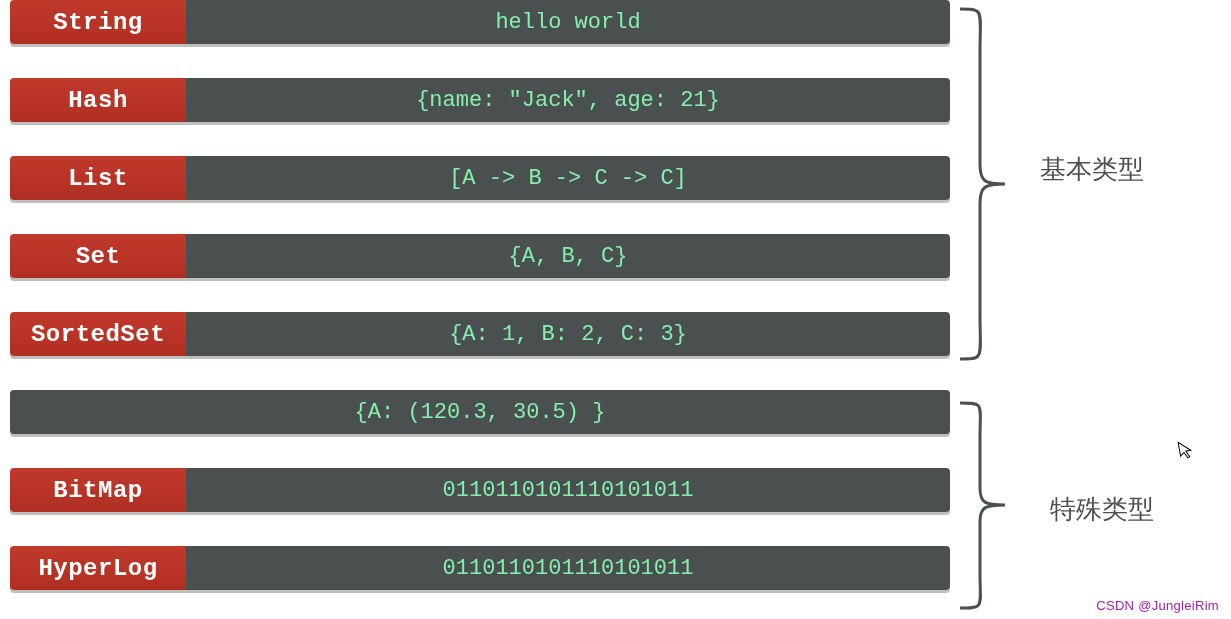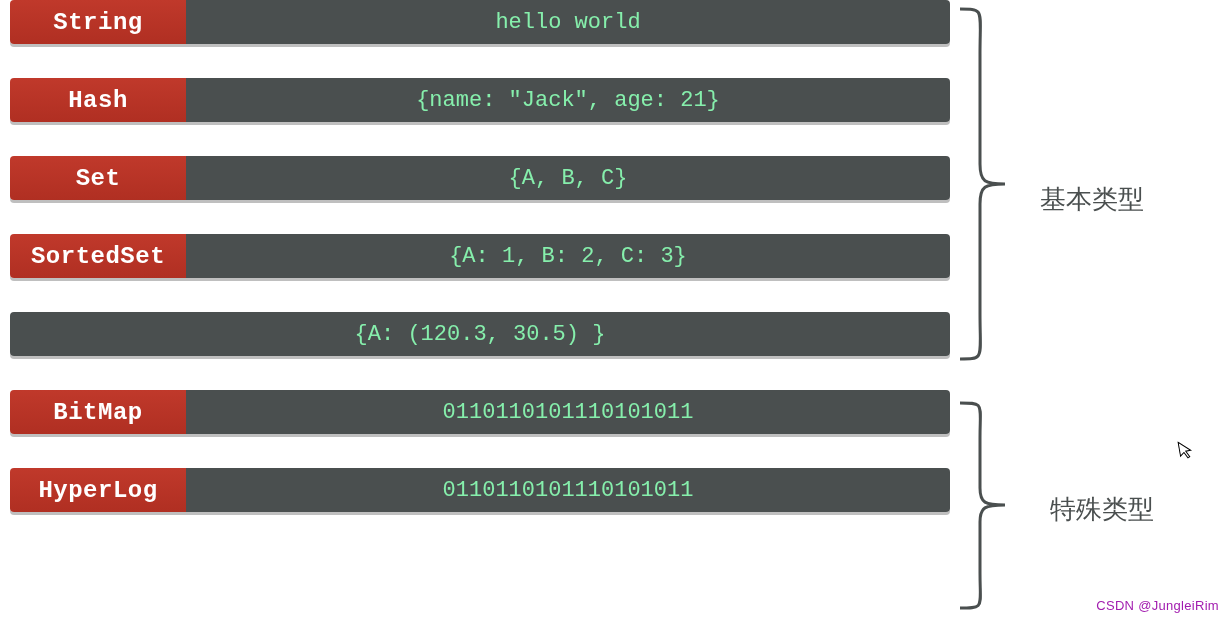--- a/index.html
+++ b/index.html
@@ -104,20 +104,24 @@
     <div class="group">
       <div class="row">
         <div class="type-cell">String</div>
         <div class="value-cell">hello world</div>
       </div>
       <div class="row">
         <div class="type-cell">Hash</div>
         <div class="value-cell">{name: "Jack", age: 21}</div>
       </div>
       <div class="row">
+        <div class="type-cell">List</div>
+        <div class="value-cell">[A -&gt; B -&gt; C -&gt; C]</div>
+      </div>
+      <div class="row">
         <div class="type-cell">Set</div>
         <div class="value-cell">{A, B, C}</div>
       </div>
       <div class="row">
         <div class="type-cell">SortedSet</div>
         <div class="value-cell">{A: 1, B: 2, C: 3}</div>
       </div>
     </div>
 
     <div class="group">
@@ -139,21 +143,21 @@
   <div class="braces-column">
     <svg class="brace-svg" style="top:4px" width="70" height="360" viewBox="0 0 70 360">
       <path d="M 10 5 C 35 5 30 5 30 50 L 30 160 C 30 178 35 180 55 180 C 35 180 30 182 30 200 L 30 310 C 30 355 35 355 10 355" fill="none" stroke="#4a4f4f" stroke-width="3"></path>
     </svg>
     <svg class="brace-svg" style="top:398px" width="70" height="215" viewBox="0 0 70 215">
       <path d="M 10 5 C 35 5 30 5 30 40 L 30 90 C 30 105 35 107 55 107 C 35 107 30 109 30 124 L 30 175 C 30 210 35 210 10 210" fill="none" stroke="#4a4f4f" stroke-width="3"></path>
     </svg>
   </div>
 
   <div class="labels-column">
-    <div class="group-label" style="top:182px;left:10px">基本类型</div>
+    <div class="group-label" style="top:152px;left:10px">基本类型</div>
     <div class="group-label" style="top:492px;left:20px">特殊类型</div>
   </div>
 </div>
 
 <div class="cursor">
   <svg width="16" height="20" viewBox="0 0 16 20">
     <path d="M1 1 L1 15 L5 12 L8 18 L10 17 L7 11 L12 11 Z" fill="#fff" stroke="#000" stroke-width="1"></path>
   </svg>
 </div>
 

